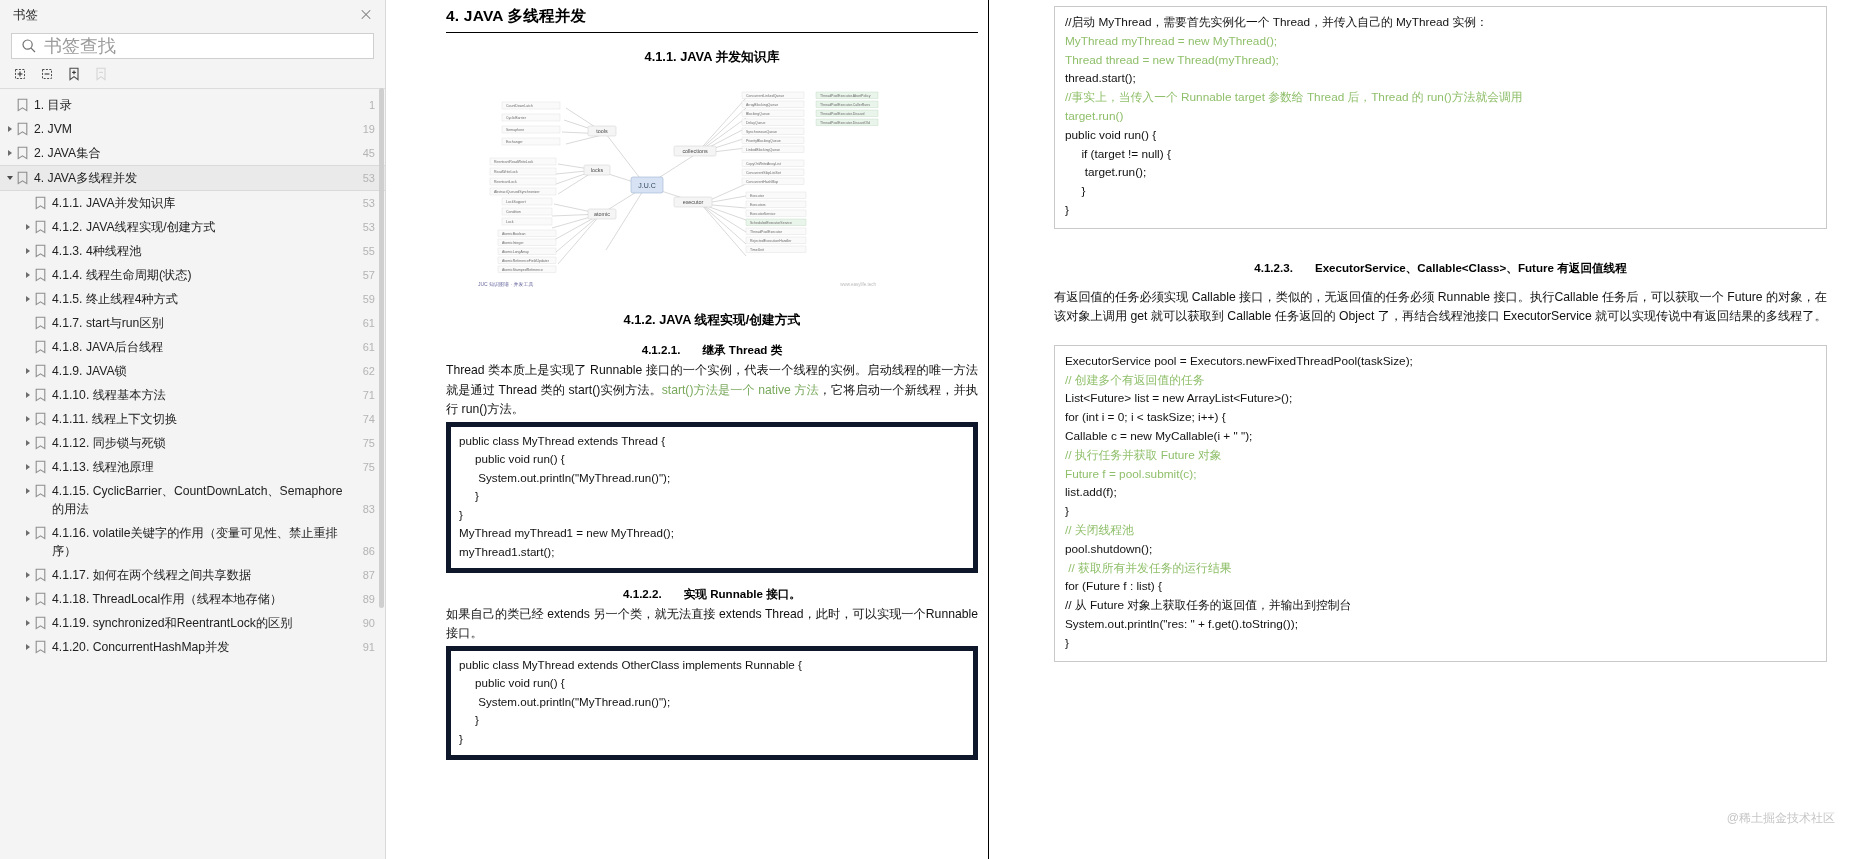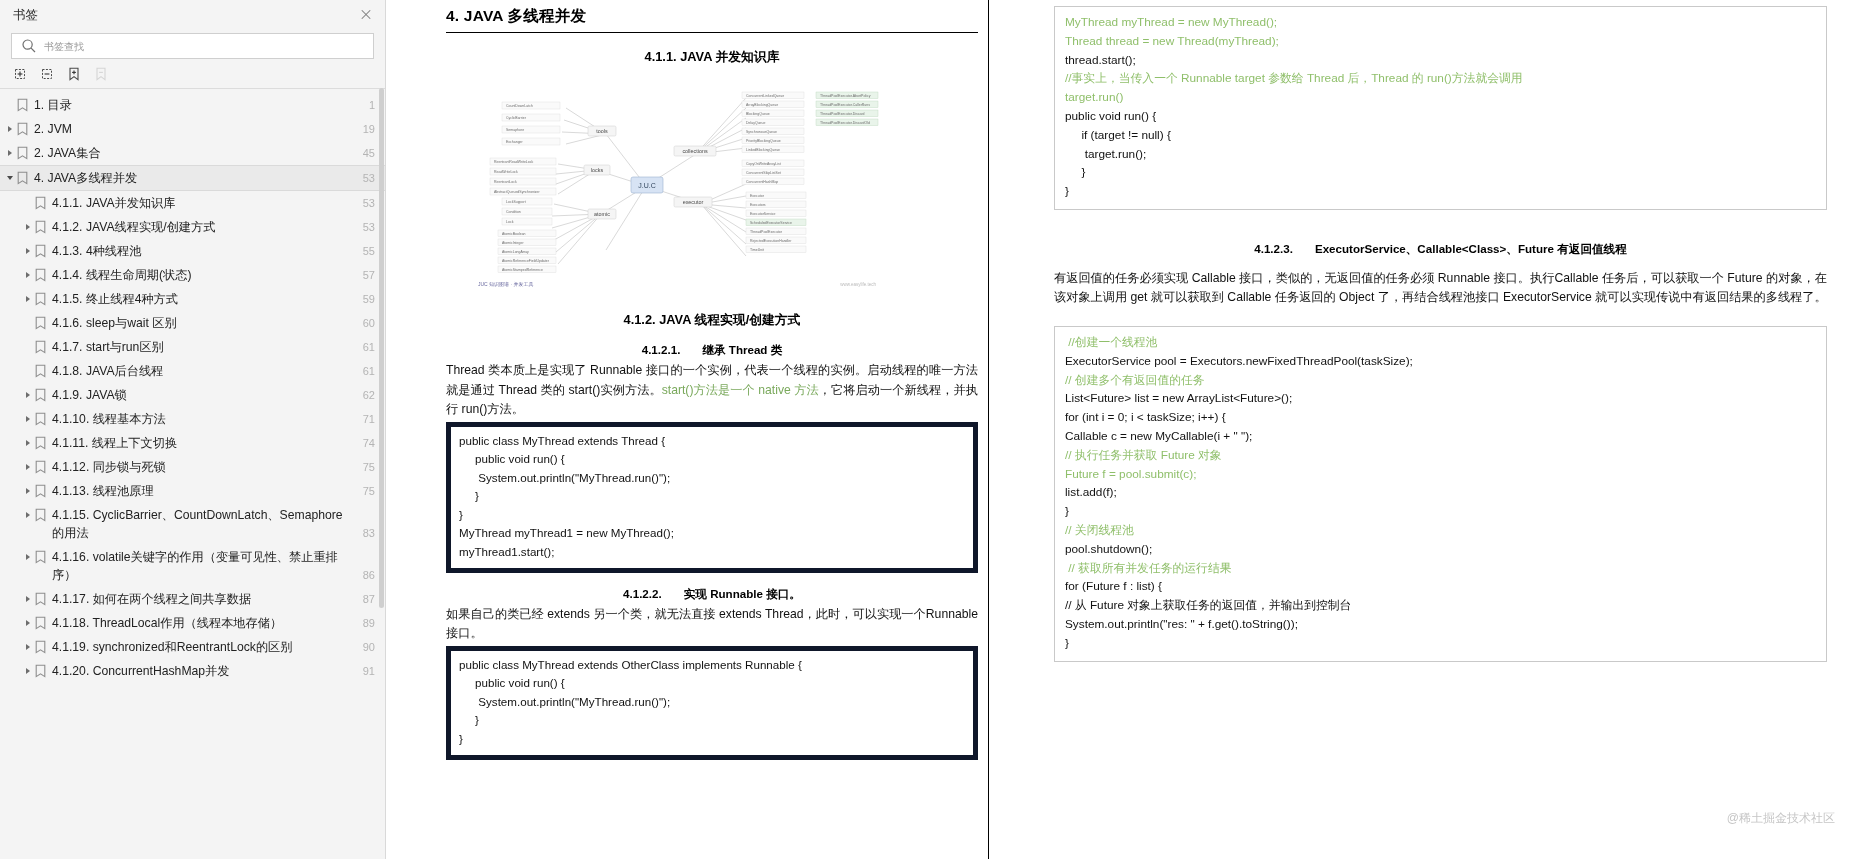--- a/index.html
+++ b/index.html
@@ -42,21 +42,21 @@
   .sb-search-wrap { padding: 3px 11px 0 11px; }
   .sb-search {
     height: 26px; background: #ffffff;
     border: 1px solid #cfcfcf;
     display: flex; align-items: center;
     padding: 0 6px;
   }
   .sb-search .mag { width: 16px; height: 16px; margin: 0 7px 0 3px; flex: 0 0 16px; }
   .sb-search input {
     border: 0; outline: 0; background: transparent;
-    font-size: 10px; color: #8a8a8a;
+    font-size: 18px; color: #8a8a8a;
     font-family: "Liberation Sans", "DejaVu Sans", sans-serif;
     width: 100%; padding: 0;
   }
   .sb-search input::placeholder { color: #9b9b9b; }
 
   .sb-toolbar {
     height: 30px; display: flex; align-items: center;
     padding: 0 11px; gap: 9px;
     border-bottom: 1px solid #dcdcdc;
   }
@@ -327,30 +327,20 @@
           <span class="lbl">4.1.5. 终止线程4种方式</span>
           <span class="pg">59</span>
         </div>
         <div class="tree-row lvl2">
           <span class="twisty"></span>
           <span class="bmk">
             <svg width="13" height="14" viewBox="0 0 13 14">
               <path d="M2.2 1.2h8.6v11.4L6.5 9.8 2.2 12.6z" fill="none" stroke="#8d8d8d" stroke-width="1.1"></path>
             </svg>
           </span>
-          <span class="lbl">4.1.6. sleep与wait 区别</span>
-          <span class="pg">60</span>
-        </div>
-        <div class="tree-row lvl2">
-          <span class="twisty"></span>
-          <span class="bmk">
-            <svg width="13" height="14" viewBox="0 0 13 14">
-              <path d="M2.2 1.2h8.6v11.4L6.5 9.8 2.2 12.6z" fill="none" stroke="#8d8d8d" stroke-width="1.1"></path>
-            </svg>
-          </span>
           <span class="lbl">4.1.7. start与run区别</span>
           <span class="pg">61</span>
         </div>
         <div class="tree-row lvl2">
           <span class="twisty"></span>
           <span class="bmk">
             <svg width="13" height="14" viewBox="0 0 13 14">
               <path d="M2.2 1.2h8.6v11.4L6.5 9.8 2.2 12.6z" fill="none" stroke="#8d8d8d" stroke-width="1.1"></path>
             </svg>
           </span>
@@ -645,40 +635,40 @@
           <div class="ln">     }</div>
           <div class="ln">}</div>
         </div>
     </section>
 
     <div class="col-divider"></div>
 
     <section id="col-right" class="doc-col">
 
       <div class="codebox-soft" id="code-start" style="margin-top:6px;">
+          <div class="ln">//启动 MyThread，需要首先实例化一个 Thread，并传入自己的 MyThread 实例：</div>
           <div class="ln cmt">MyThread myThread = new MyThread();</div>
           <div class="ln cmt">Thread thread = new Thread(myThread);</div>
           <div class="ln">thread.start();</div>
           <div class="ln cmt">//事实上，当传入一个 Runnable target 参数给 Thread 后，Thread 的 run()方法就会调用</div>
           <div class="ln cmt">target.run()</div>
           <div class="ln">public void run() {</div>
           <div class="ln">     if (target != null) {</div>
           <div class="ln">      target.run();</div>
           <div class="ln">     }</div>
           <div class="ln">}</div>
         </div>
 
       <div class="h3" style="margin-top:32px;">
         <span class="num">4.1.2.3.</span><span>ExecutorService、Callable&lt;Class&gt;、Future 有返回值线程</span>
       </div>
 
       <p class="para" style="margin-top:12px;"><span>有返回值的任务必须实现 Callable 接口，类似的，无返回值的任务必须 Runnable 接口。执行</span><span>Callable 任务后，可以获取一个 Future 的对象，在该对象上调用 get 就可以获取到 Callable 任务</span><span>返回的 Object 了，再结合线程池接口 ExecutorService 就可以实现传说中有返回结果的多线程</span><span>了。</span></p>
 
       <div class="codebox-soft" id="code-executor" style="margin-top:18px;">
-          <div class="ln cmt"> //创建一个线程池</div>
           <div class="ln">ExecutorService pool = Executors.newFixedThreadPool(taskSize);</div>
           <div class="ln cmt">// 创建多个有返回值的任务</div>
           <div class="ln">List&lt;Future&gt; list = new ArrayList&lt;Future&gt;();</div>
           <div class="ln">for (int i = 0; i &lt; taskSize; i++) {</div>
           <div class="ln">Callable c = new MyCallable(i + " ");</div>
           <div class="ln cmt">// 执行任务并获取 Future 对象</div>
           <div class="ln cmt">Future f = pool.submit(c);</div>
           <div class="ln">list.add(f);</div>
           <div class="ln">}</div>
           <div class="ln cmt">// 关闭线程池</div>

